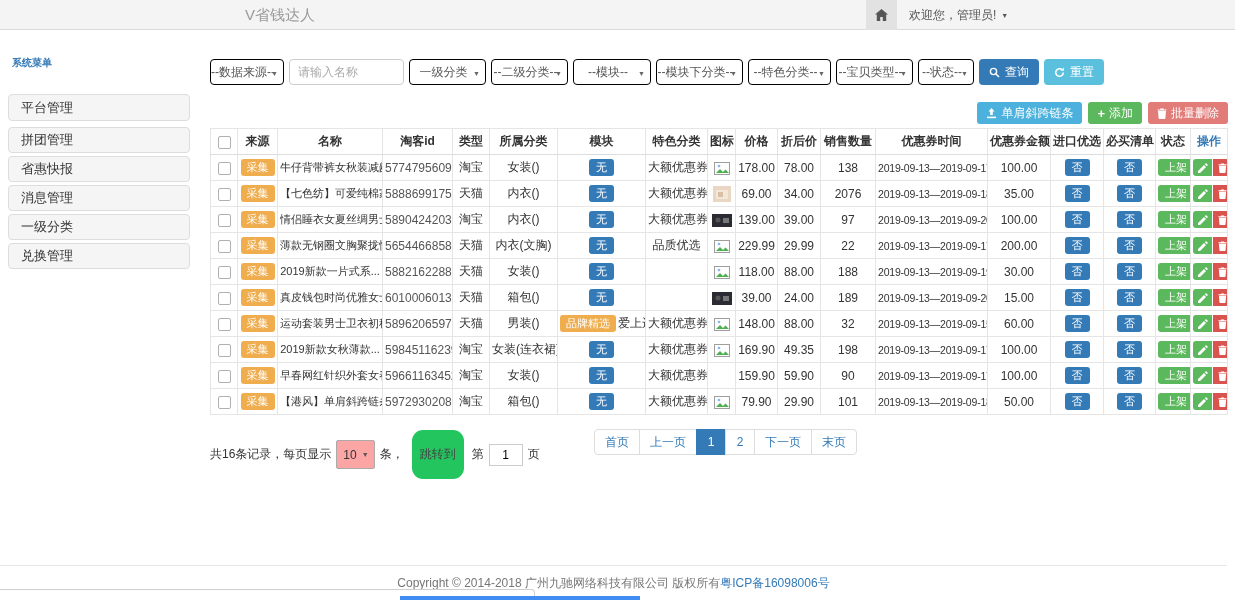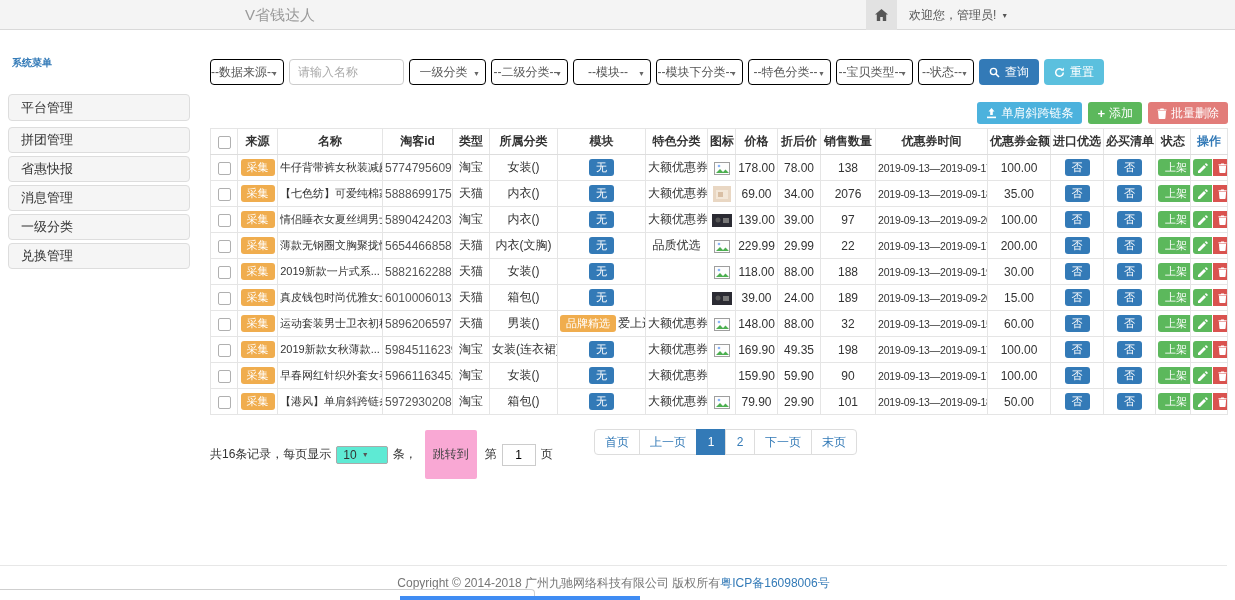--- a/index.html
+++ b/index.html
@@ -59,23 +59,23 @@
   .status-btn{display:inline-block;background:#5cb85c;color:#fff;border-radius:3px;font-size:11px;padding:3px 7px;line-height:1;cursor:pointer}
   .cb{display:inline-block;width:13px;height:13px;border:1px solid #b0b0b0;border-radius:2px;background:#fff;vertical-align:middle;cursor:pointer}
   .thumb{display:inline-flex;vertical-align:middle}
   .op-wrap{display:inline-flex}
   .op-btn{display:inline-flex;align-items:center;justify-content:center;width:19px;height:17px;border:none;cursor:pointer;padding:0}
   .op-edit{background:#5cb85c;border-radius:3px 0 0 3px;margin-right:1px}
   .op-del{background:#d9534f;border-radius:0 3px 3px 0}
   
   .pagefoot{position:relative;margin-top:14px;height:26px;font-size:12px;color:#333}
   .summary{position:absolute;left:0;top:1px;display:flex;align-items:center;gap:5px;white-space:nowrap}
-  .mini-sel{display:inline-flex;align-items:center;border:1px solid #aaa;border-radius:2px;height:18px;padding:0 18px 0 6px;gap:5px;background:#5eead4;cursor:pointer}
+  .mini-sel{display:inline-flex;align-items:center;border:1px solid #aaa;border-radius:2px;height:29px;padding:0 5px 0 6px;gap:5px;background:#fca5a5;cursor:pointer}
   .mini-sel .caret{font-size:7px;color:#555}
-  .jump-chip{background:#f9a8d4;padding:16px 8px;border-radius:2px;margin:0 3px;cursor:pointer;color:#444}
+  .jump-chip{background:#22c55e;padding:16px 8px;border-radius:11px;margin:0 3px;cursor:pointer;color:#444}
   .mini-input{width:34px;height:22px;border:1px solid #ccc;text-align:center;font-size:12px;outline:none}
   .pager{position:absolute;left:384px;top:0;display:flex}
   .pg{min-width:30px;height:26px;padding:0 10px;border:1px solid #ddd;background:#fff;color:#337ab7;font-size:12px;margin-left:-1px;display:inline-flex;align-items:center;justify-content:center;cursor:pointer;font-family:inherit}
   .pg:first-child{border-radius:4px 0 0 4px;margin-left:0}
   .pg:last-child{border-radius:0 4px 4px 0}
   .pg.active{background:#337ab7;border-color:#337ab7;color:#fff}
   
   .footer{position:absolute;left:0;right:8px;bottom:0;height:35px;background:#fff;border-top:1px solid #e7e7e7;z-index:2;display:flex;align-items:center;justify-content:center;font-size:12px;color:#767676}
   .footer a{color:#337ab7;text-decoration:none;cursor:pointer}
   .status-bubble{position:absolute;left:0;bottom:0;width:535px;height:11px;background:#fff;border-top:1px solid #cfcfcf;border-right:1px solid #cfcfcf;border-radius:0 4px 0 0;z-index:3}

